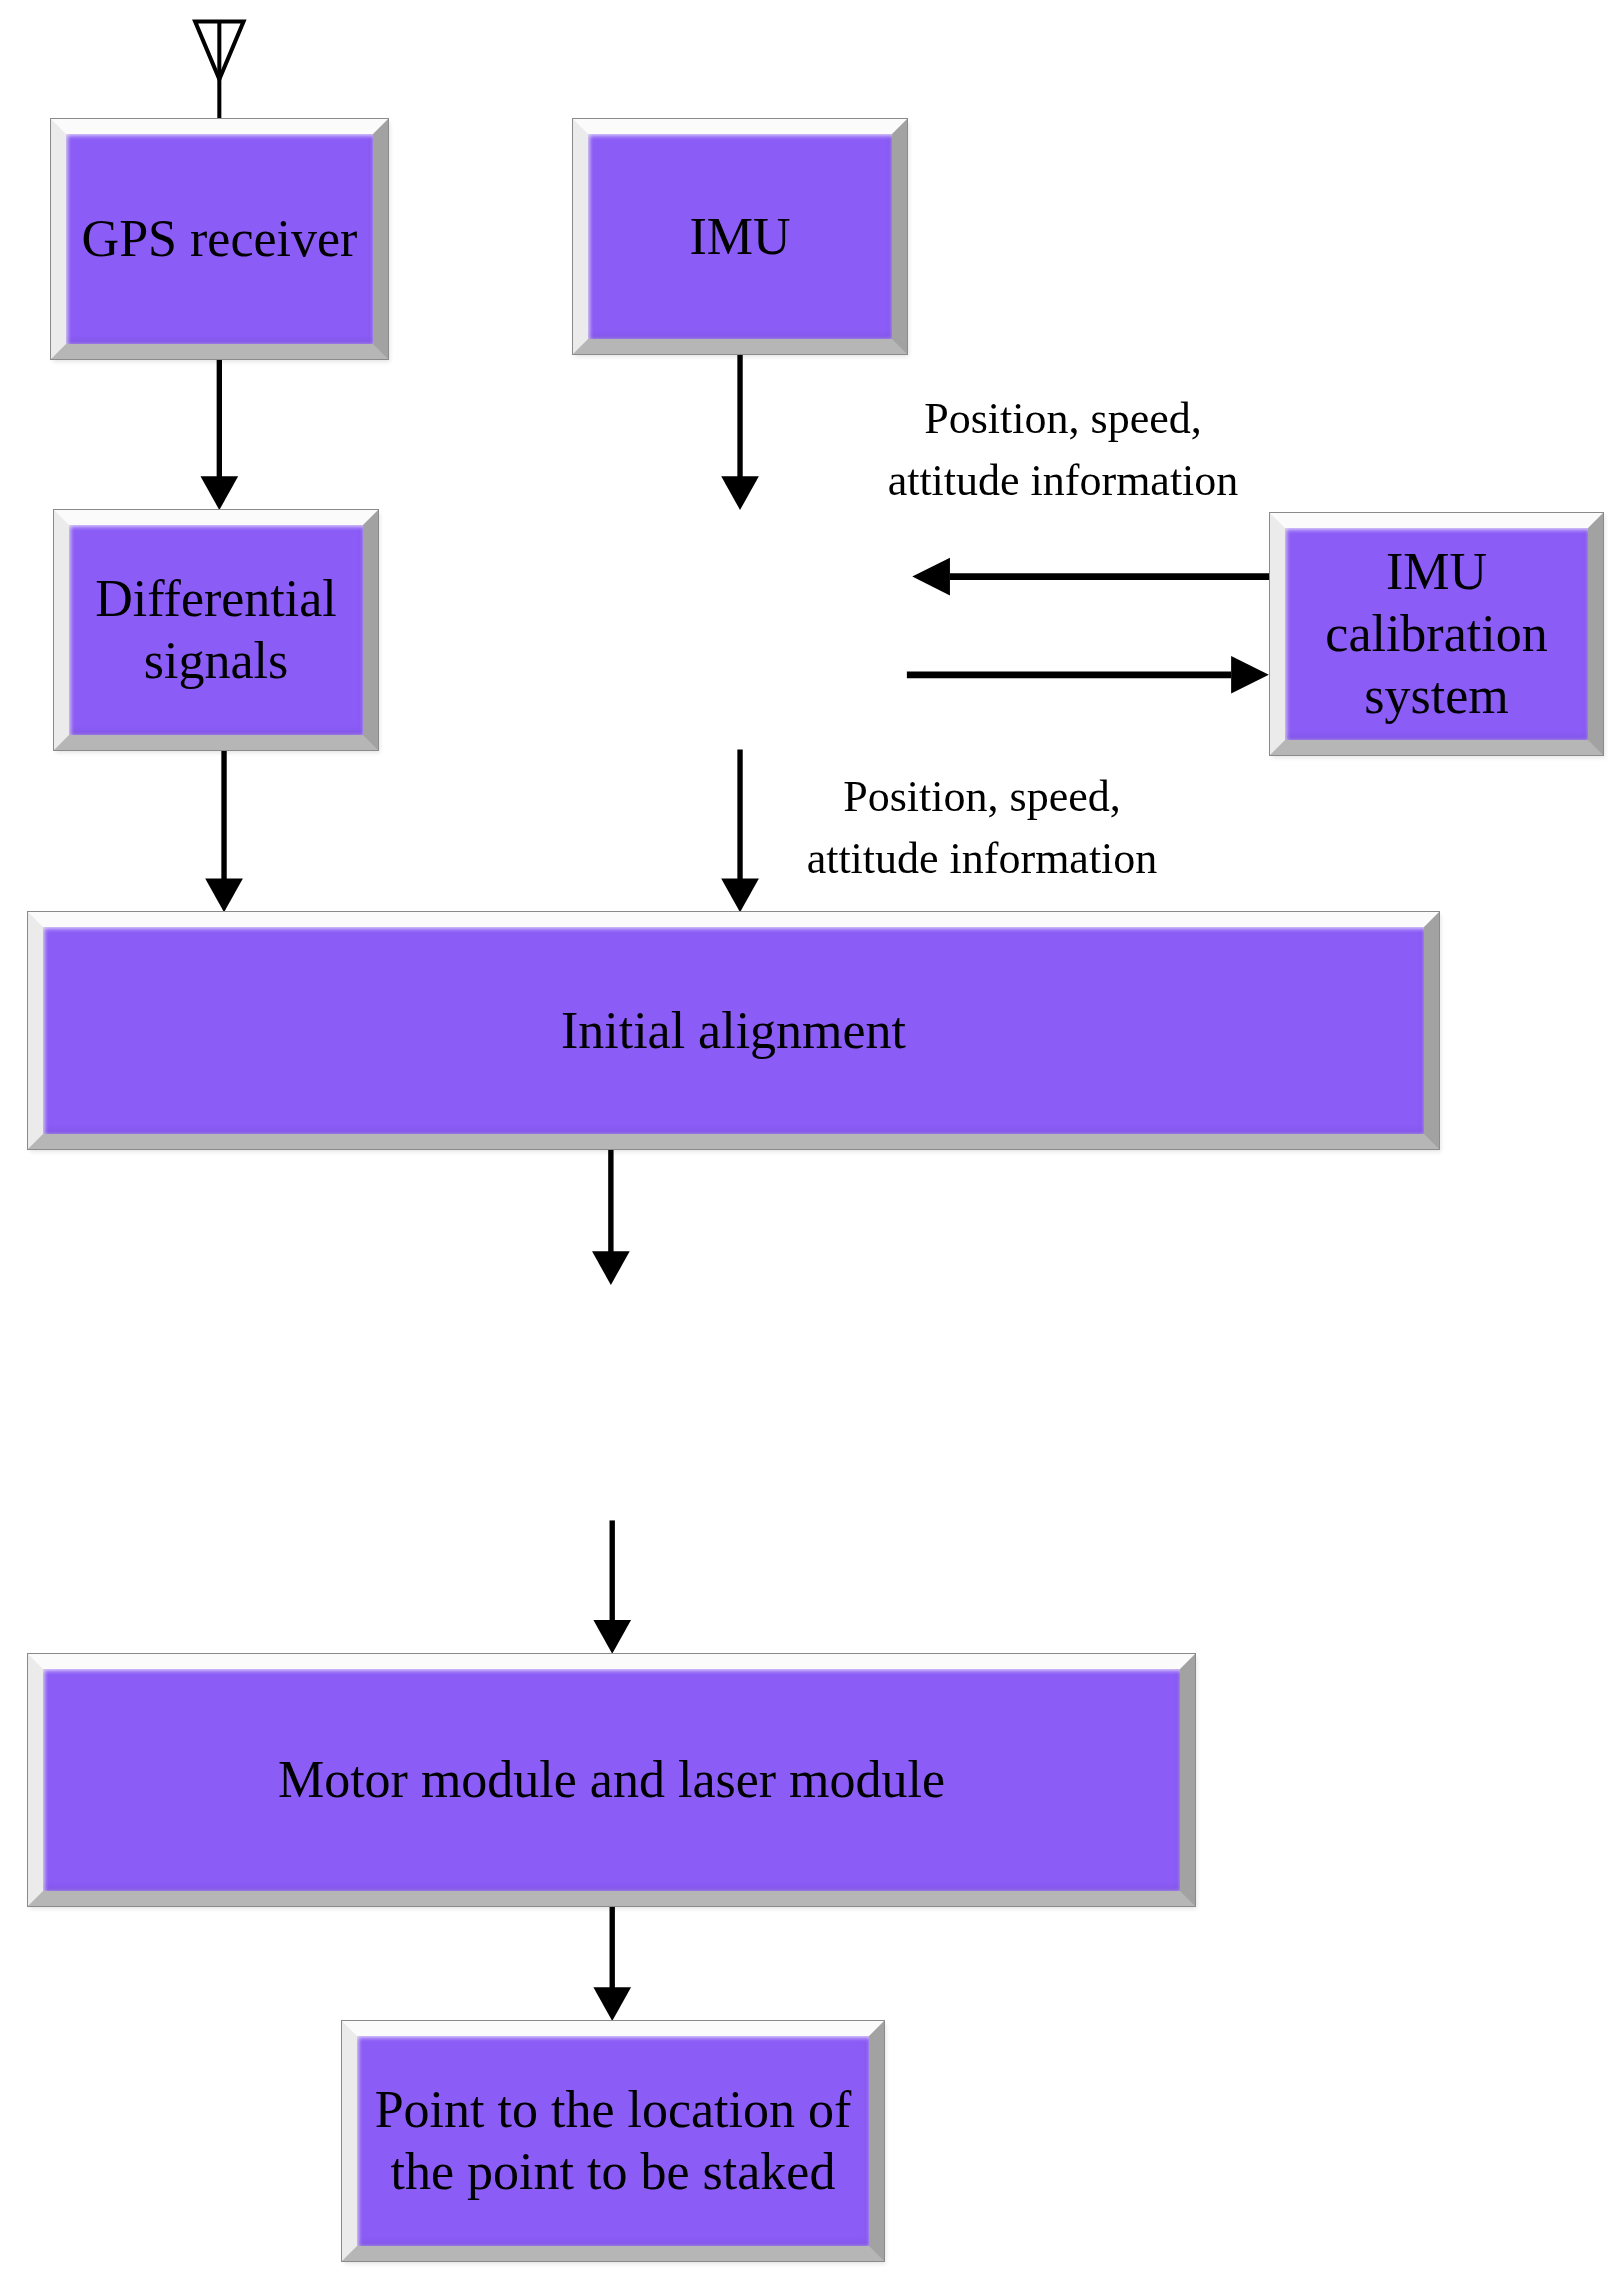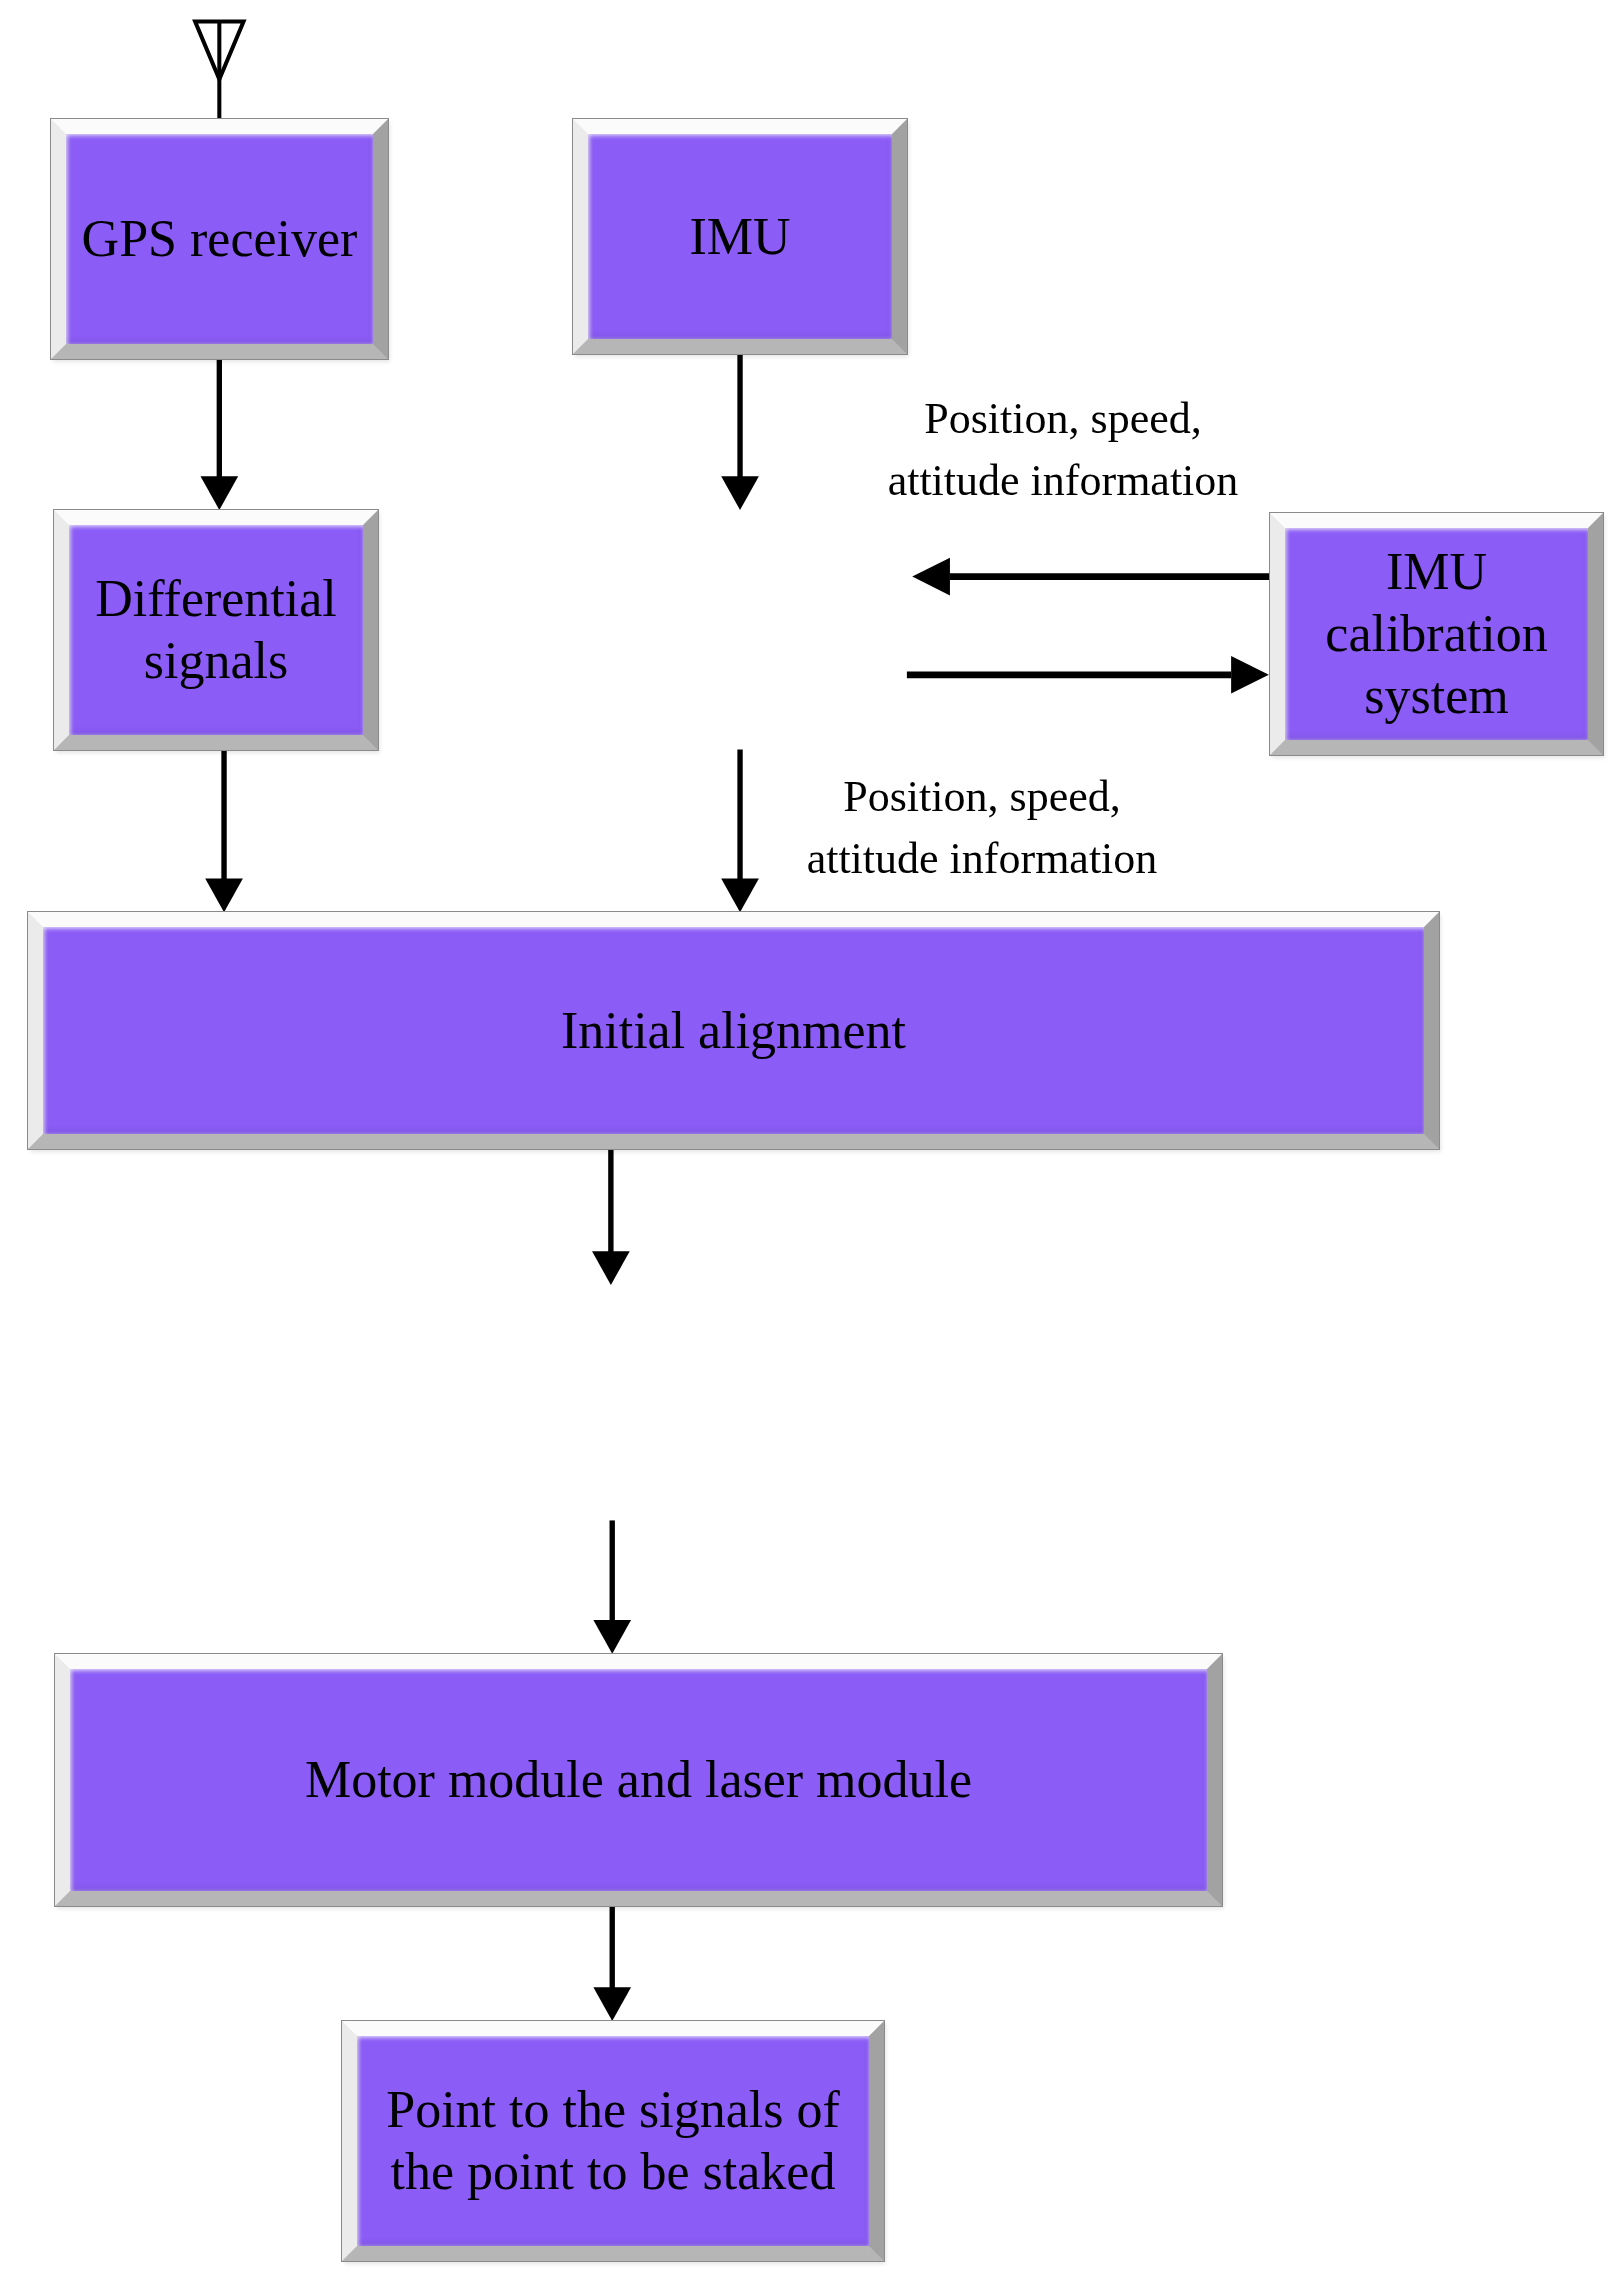--- a/index.html
+++ b/index.html
@@ -33,21 +33,21 @@
     white-space:pre-line;
   }
   
   #node-gps        {left:51px;  top:119px;  width:337px;  height:240px;}
   #node-imu        {left:573px; top:119px;  width:334px;  height:235px;}
   #node-diff       {left:54px;  top:510px;  width:324px;  height:240px;}
   #node-solving    {left:573px; top:510px;  width:334px;  height:240px;}
   #node-calib      {left:1270px;top:513px;  width:333px;  height:242px;}
   #node-initial    {left:28px;  top:912px; width:1411px; height:237px;text-align:right;}
   #node-according  {left:28px;  top:1285px; width:1167px; height:242px;}
-  #node-motor      {left:28px;  top:1654px; width:1167px; height:252px;margin-left:27px;}
+  #node-motor      {left:28px;  top:1654px; width:1167px; height:252px;}
   #node-point      {left:342px; top:2021px; width:542px;  height:240px;}
   #annotation-top    {left:1063px;top:388px; width:511px;}
   #annotation-bottom {left:982px;top:766px;width:511px;}
 </style>
 </head>
 <body>
 
 <div class="canvas">
 
   <svg class="wires" viewBox="0 0 2405 3395" xmlns="http://www.w3.org/2000/svg">
@@ -126,21 +126,21 @@
   <div class="node" id="node-initial">
     <span>Initial alignment</span>
   </div>
 
 
   <div class="node" id="node-motor">
     <span>Motor module and laser module</span>
   </div>
 
   <div class="node" id="node-point">
-    <span>Point to the signals of
+    <span>Point to the location of
 the point to be staked</span>
   </div>
 
   <div class="annotation" id="annotation-top">Position, speed,
 attitude information</div>
 
   <div class="annotation" id="annotation-bottom">Position, speed,
 attitude information</div>
 
 </div>

